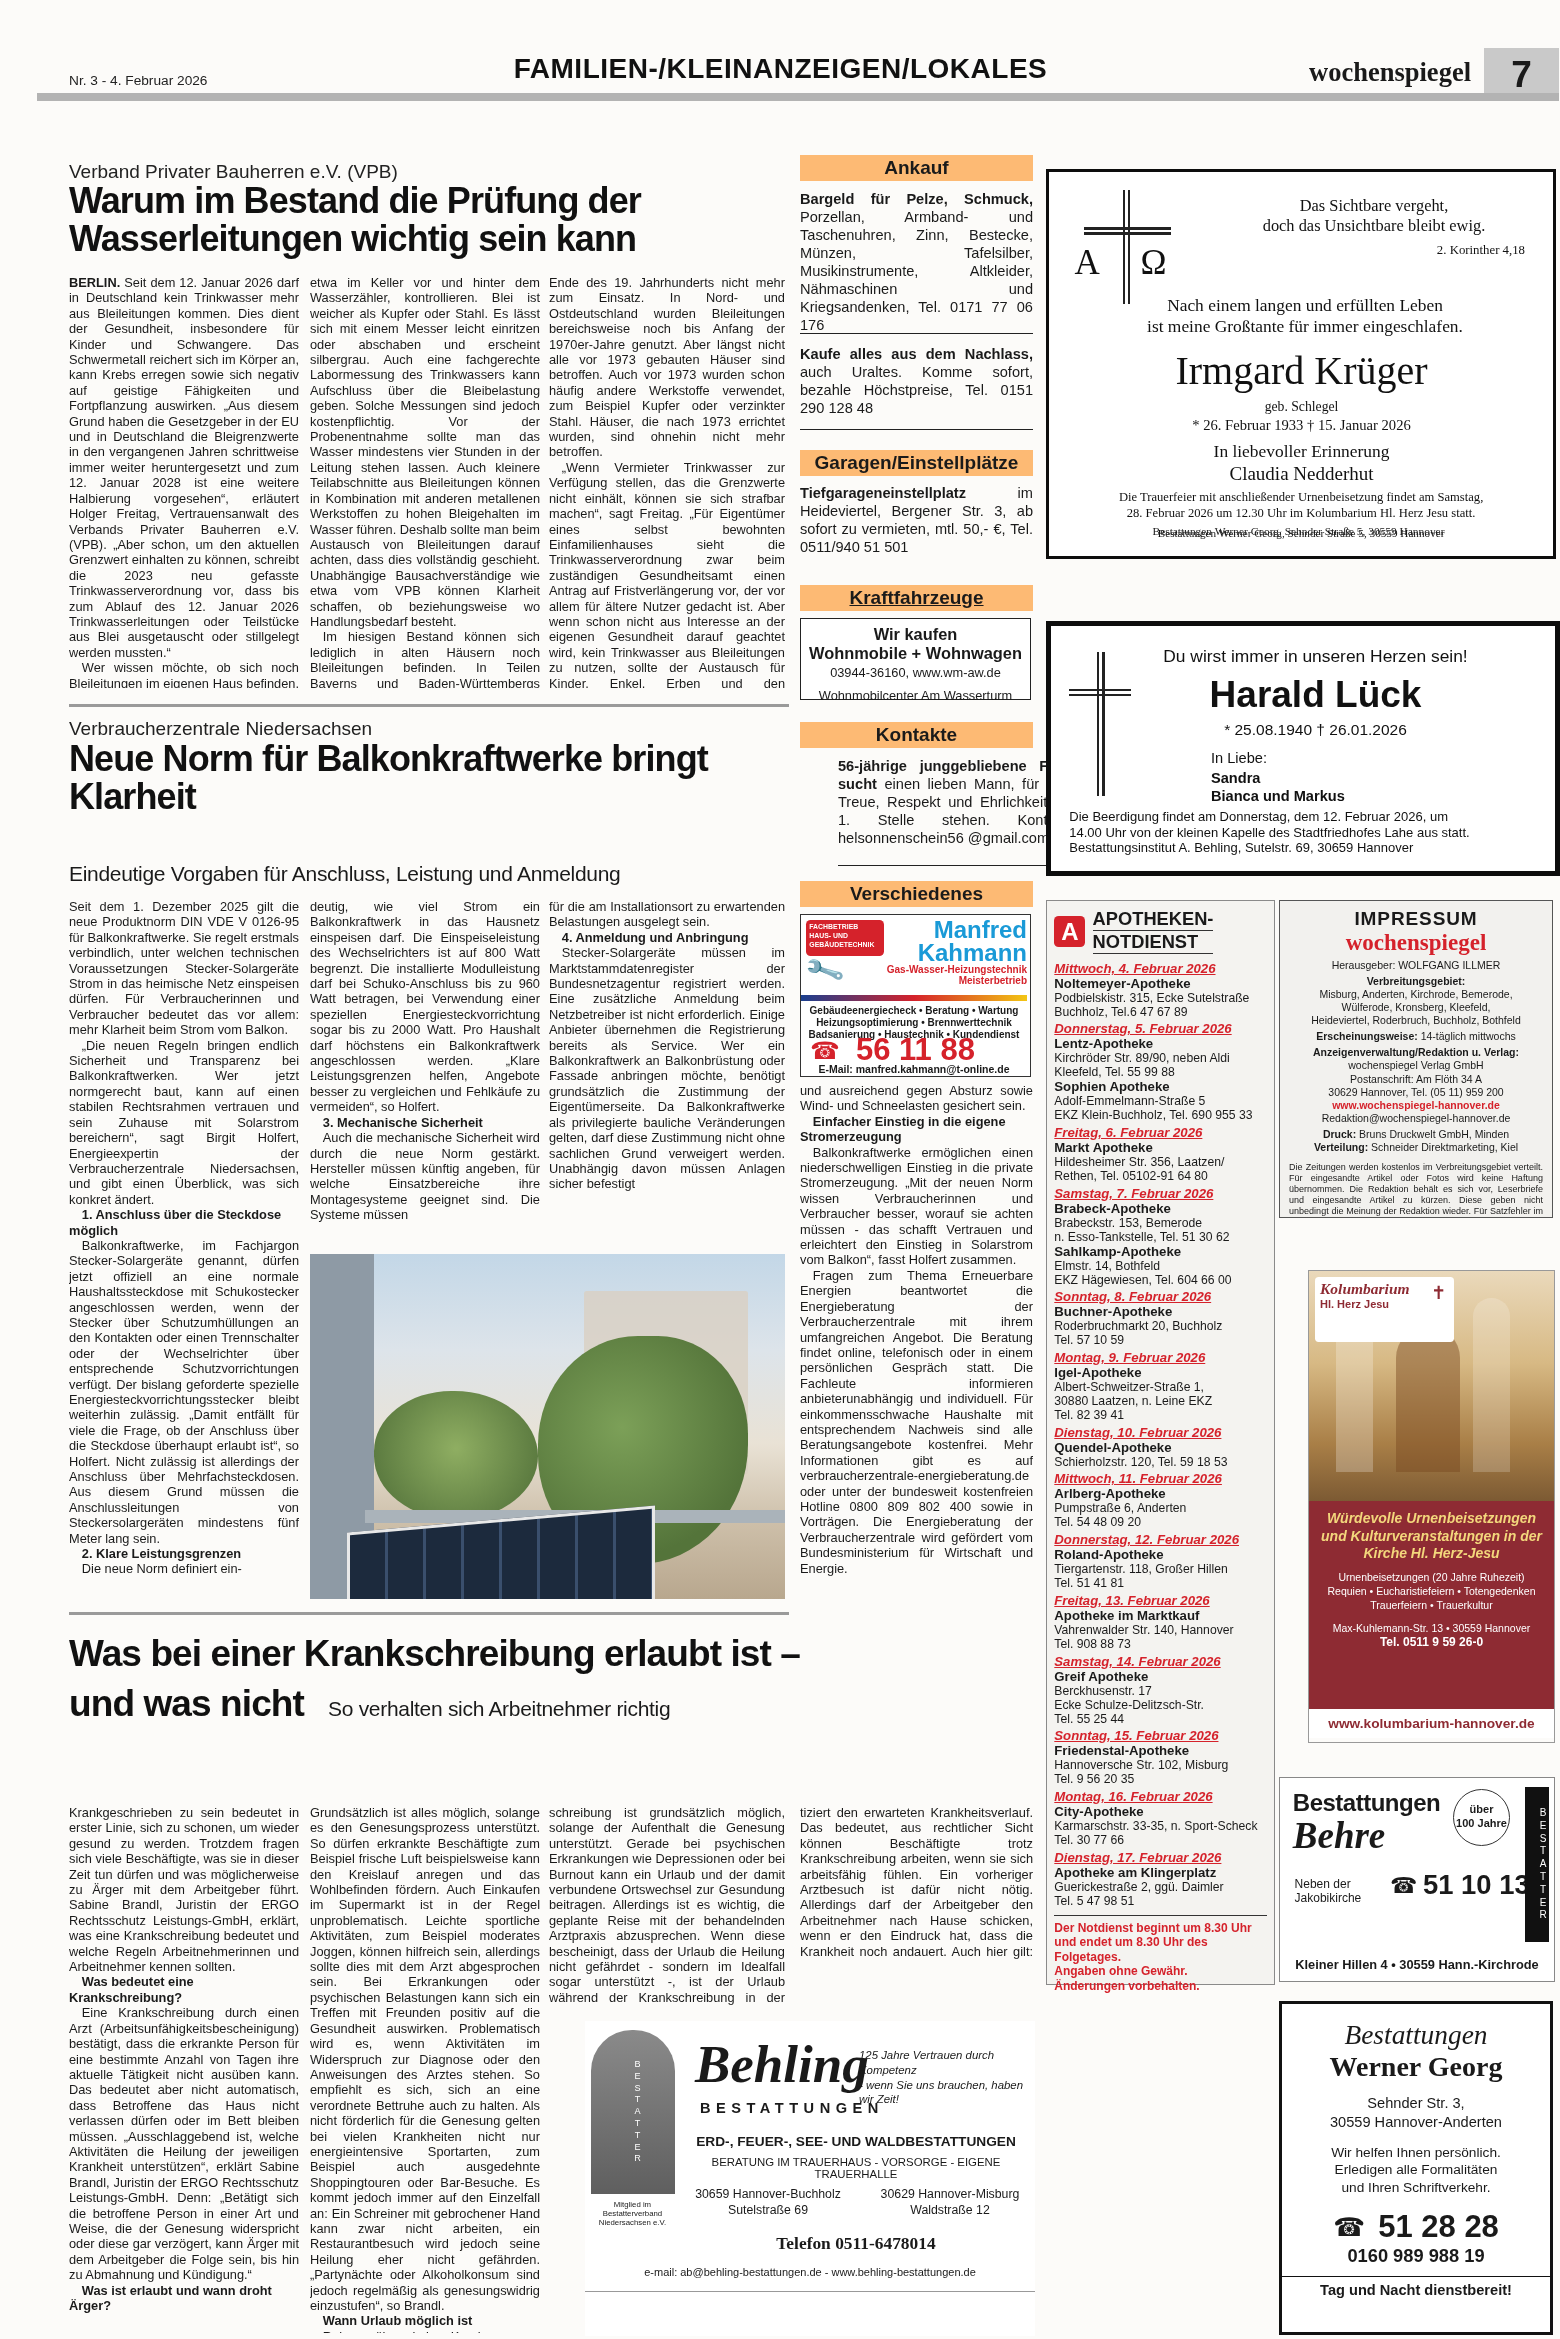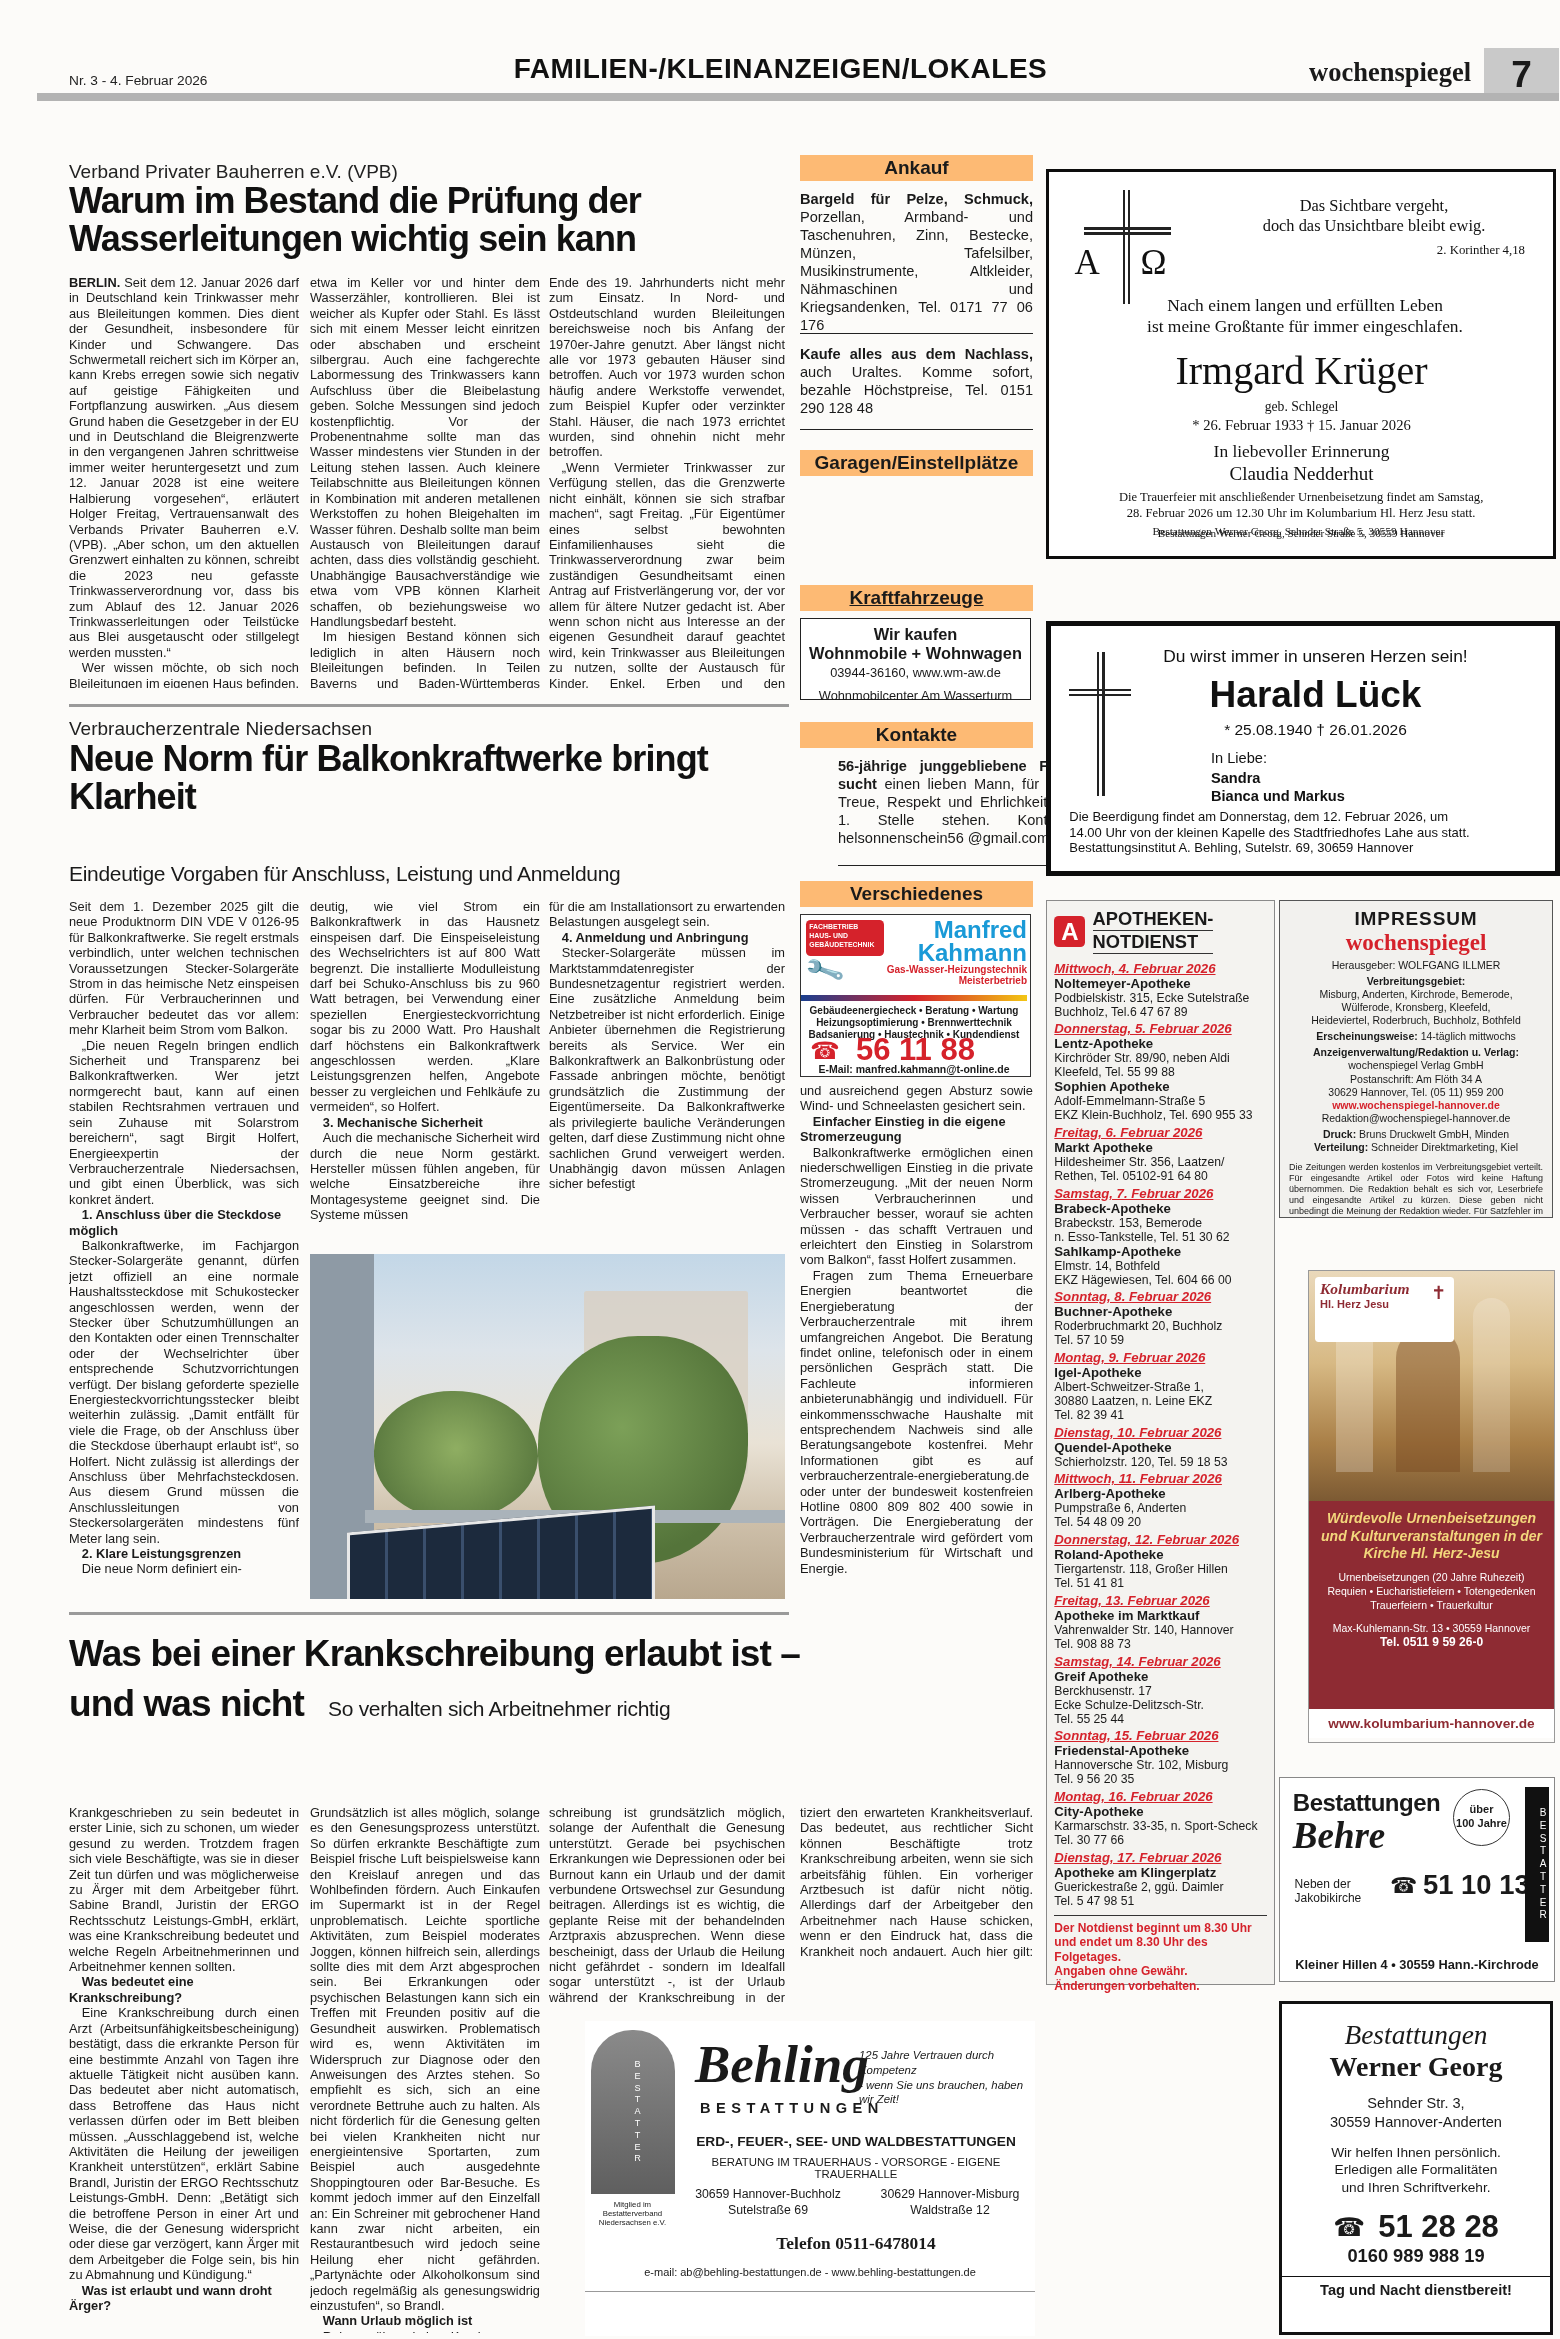--- a/index.html
+++ b/index.html
@@ -87,21 +87,21 @@
     <p class="noind">Seit dem 1. Dezember 2025 gilt die neue Produktnorm DIN VDE V 0126-95 für Balkonkraftwerke. Sie regelt erstmals verbindlich, unter welchen technischen Voraussetzungen Stecker-Solargeräte Strom in das heimische Netz einspeisen dürfen. Für Verbraucherinnen und Verbraucher bedeutet das vor allem: mehr Klarheit beim Strom vom Balkon.</p>
     <p>„Die neuen Regeln bringen endlich Sicherheit und Transparenz bei Balkonkraftwerken. Wer jetzt normgerecht baut, kann auf einen stabilen Rechtsrahmen vertrauen und sein Zuhause mit Solarstrom bereichern“, sagt Birgit Holfert, Energieexpertin der Verbraucherzentrale Niedersachsen, und gibt einen Überblick, was sich konkret ändert.</p>
     <h4>1. Anschluss über die Steckdose möglich</h4>
     <p>Balkonkraftwerke, im Fachjargon Stecker-Solargeräte genannt, dürfen jetzt offiziell an eine normale Haushaltssteckdose mit Schukostecker angeschlossen werden, wenn der Stecker über Schutzumhüllungen an den Kontakten oder einen Trennschalter oder der Wechselrichter über entsprechende Schutzvorrichtungen verfügt. Der bislang geforderte spezielle Energiesteckvorrichtungsstecker bleibt weiterhin zulässig. „Damit entfällt für viele die Frage, ob der Anschluss über die Steckdose überhaupt erlaubt ist“, so Holfert. Nicht zulässig ist allerdings der Anschluss über Mehrfachsteckdosen. Aus diesem Grund müssen die Anschlussleitungen von Steckersolargeräten mindestens fünf Meter lang sein.</p>
     <h4>2. Klare Leistungsgrenzen</h4>
     <p>Die neue Norm definiert ein-</p>
   </div>
   <div class="abs col" style="left:310px;top:899px;width:230px;height:344px;">
     <p class="noind">deutig, wie viel Strom ein Balkonkraftwerk in das Hausnetz einspeisen darf. Die Einspeiseleistung des Wechselrichters ist auf 800 Watt begrenzt. Die installierte Modulleistung darf bei Schuko-Anschluss bis zu 960 Watt betragen, bei Verwendung einer speziellen Energiesteckvorrichtung sogar bis zu 2000 Watt. Pro Haushalt darf höchstens ein Balkonkraftwerk angeschlossen werden. „Klare Leistungsgrenzen helfen, Angebote besser zu vergleichen und Fehlkäufe zu vermeiden“, so Holfert.</p>
     <h4>3. Mechanische Sicherheit</h4>
-    <p>Auch die mechanische Sicherheit wird durch die neue Norm gestärkt. Hersteller müssen fühlen angeben, für welche Einsatzbereiche ihre Montagesysteme geeignet sind. Die Systeme müssen</p>
+    <p>Auch die mechanische Sicherheit wird durch die neue Norm gestärkt. Hersteller müssen künftig angeben, für welche Einsatzbereiche ihre Montagesysteme geeignet sind. Die Systeme müssen</p>
   </div>
   <div class="abs col" style="left:549px;top:899px;width:236px;height:344px;">
     <p class="noind">für die am Installationsort zu erwartenden Belastungen ausgelegt sein.</p>
     <h4>4. Anmeldung und Anbringung</h4>
     <p>Stecker-Solargeräte müssen im Marktstammdatenregister der Bundesnetzagentur registriert werden. Eine zusätzliche Anmeldung beim Netzbetreiber ist nicht erforderlich. Einige Anbieter übernehmen die Registrierung bereits als Service. Wer ein Balkonkraftwerk an Balkonbrüstung oder Fassade anbringen möchte, benötigt grundsätzlich die Zustimmung der Eigentümerseite. Da Balkonkraftwerke als privilegierte bauliche Veränderungen gelten, darf diese Zustimmung nicht ohne sachlichen Grund verweigert werden. Unabhängig davon müssen Anlagen sicher befestigt</p>
   </div>
 
   <div class="abs photo-balcony" style="left:310px;top:1254px;width:475px;height:345px;">
     <div class="abs" style="left:274px;top:37px;width:164px;height:183px;background:#d9cfc2;opacity:.8;border-radius:2.7px;"></div>
     <div class="abs" style="left:0px;top:0px;width:64px;height:345px;background:#8e9aa5;"></div>
@@ -145,20 +145,23 @@
   </div>
 
   <div class="abs cls-bar" style="left:800px;top:155px;width:233px;height:25.6px;">Ankauf</div>
   <div class="abs cls-ad cls-div" style="left:800px;top:190px;width:233px;height:143px;">
     <b>Bargeld für Pelze, Schmuck,</b><span> Porzellan, Armband- und Taschenuhren, Zinn, Bestecke, Münzen, Tafelsilber, Musikinstrumente, Altkleider, Nähmaschinen und Kriegsandenken, Tel. 0171 77 06 176</span>
   </div>
   <div class="abs cls-ad cls-div" style="left:800px;top:345px;width:233px;height:84px;">
     <b>Kaufe alles aus dem Nachlass,</b><span> auch Uraltes. Komme sofort, bezahle Höchstpreise, Tel. 0151 290 128 48</span>
   </div>
   <div class="abs cls-bar" style="left:800px;top:450px;width:233px;height:25.6px;">Garagen/Einstellplätze</div>
+  <div class="abs cls-ad" style="left:800px;top:484px;width:233px;height:84px;">
+    <b>Tiefgarageneinstellplatz</b><span> im Heideviertel, Bergener Str. 3, ab sofort zu vermieten, mtl. 50,- €, Tel. 0511/940 51 501</span>
+  </div>
   <div class="abs cls-bar" style="left:800px;top:585px;width:233px;height:25.6px;text-decoration:underline;">Kraftfahrzeuge</div>
   <div class="abs kbox" style="left:800px;top:618px;width:229px;height:80px;">
     <div style="font-weight:bold;font-size:16.4px;margin-top:5.5px;">Wir kaufen</div>
     <div style="font-weight:bold;font-size:16.4px;">Wohnmobile + Wohnwagen</div>
     <div style="font-size:12.8px;margin-top:2.7px;">03944-36160, www.wm-aw.de</div>
     <div style="font-size:12.8px;margin-top:8px;">Wohnmobilcenter Am Wasserturm</div>
   </div>
   <div class="abs cls-bar" style="left:800px;top:722px;width:233px;height:25.6px;">Kontakte</div>
   <div class="abs cls-ad cls-div" style="left:800px;top:757px;width:233px;height:108px;margin-left:38px;">
     <b>56-jährige junggebliebene Frau sucht</b><span> einen lieben Mann, für den Treue, Respekt und Ehrlichkeit an 1. Stelle stehen. Kontakt: helsonnenschein56 @gmail.com</span>

